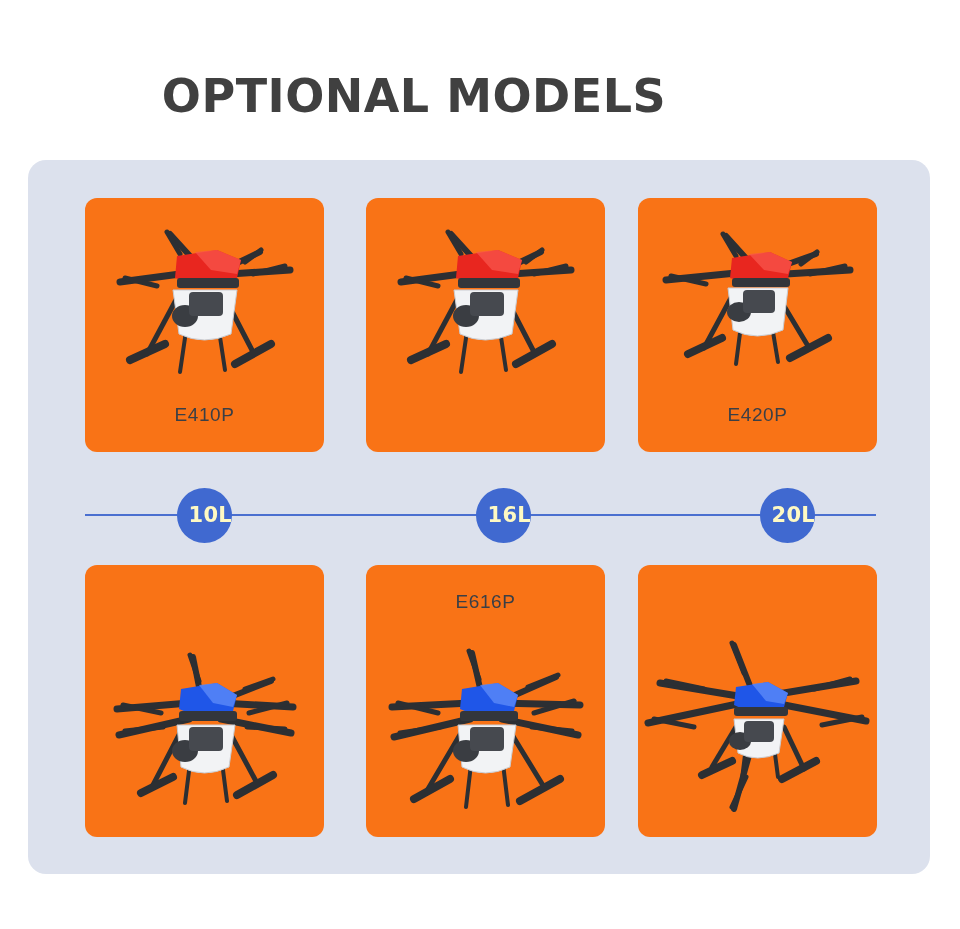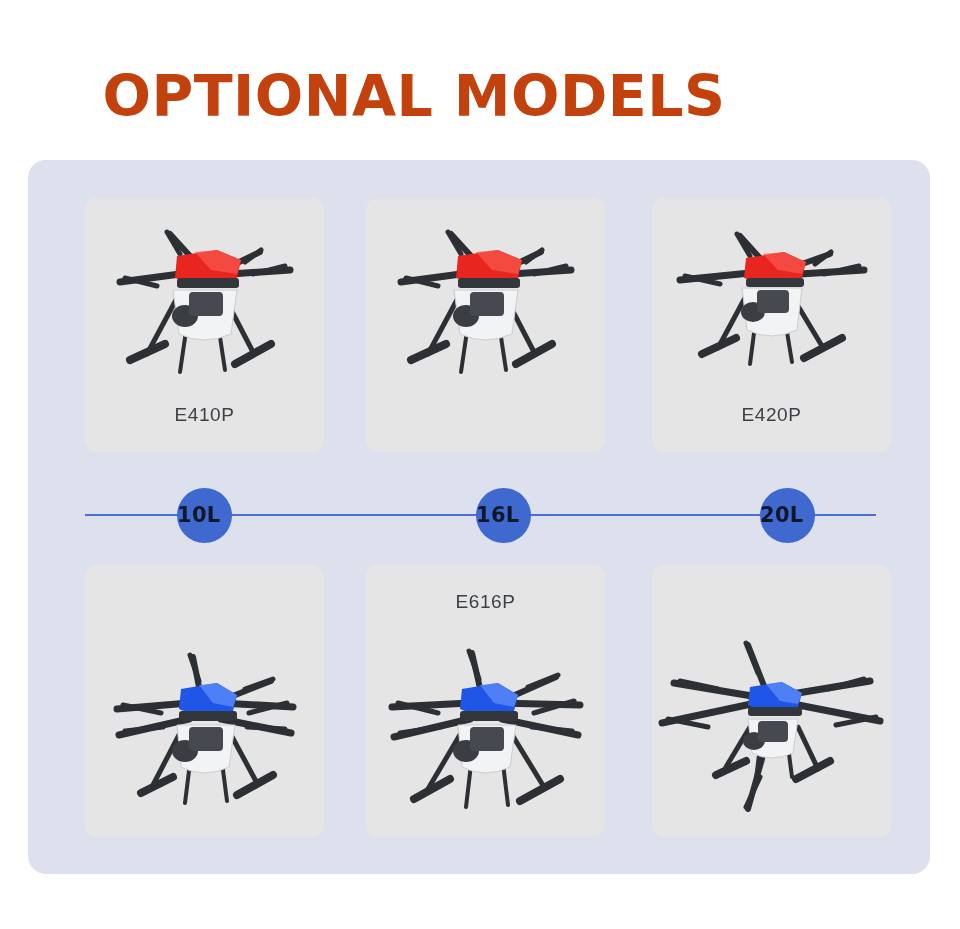--- a/index.html
+++ b/index.html
@@ -16,52 +16,52 @@
     position: relative;
   }
 
   
   .page-title {
     position: absolute;
     top: 68px;
     left: 0;
     width: 828px;
     text-align: center;
-    font-size: 57px;
+    font-size: 46px;
     line-height: 56px;
     font-weight: bold;
     letter-spacing: 0.5px;
-    color: #c2410c;
+    color: #404040;
     font-family: "DejaVu Sans", sans-serif;
   }
 
   
   .panel {
     position: absolute;
     left: 28px;
     top: 160px;
     width: 902px;
     height: 714px;
     background: #dce1ed;
     border-radius: 18px;
   }
 
   
   .card {
     position: absolute;
     width: 239px;
-    background: #e5e5e5;
+    background: #f97316;
     border-radius: 12px;
   }
   .row-top .card { top: 198px; height: 254px; }
   .row-bottom .card { top: 565px; height: 272px; }
 
   .col-1 { left: 85px; }
   .col-2 { left: 366px; }
-  .col-3 { left: 652px; }
+  .col-3 { left: 638px; }
 
   .card-label {
     position: absolute;
     left: 0;
     width: 100%;
     text-align: center;
     font-size: 19px;
     font-weight: 300;
     color: #3b3f46;
     letter-spacing: 0.6px;
@@ -88,25 +88,25 @@
     height: 2px;
     background: #4a6fd0;
   }
   .badge {
     position: absolute;
     top: 488px;
     width: 55px;
     height: 55px;
     border-radius: 50%;
     background: #4069d0;
-    color: #0f172a;
+    color: #fef9c3;
     font-size: 21px;
     font-weight: bold;
     line-height: 55px;
-    text-align: left;
+    text-align: right;
     letter-spacing: 0.3px;
     font-family: "DejaVu Sans", sans-serif;
   }
   .badge-1 { left: 177px; }
   .badge-2 { left: 476px; }
   .badge-3 { left: 760px; }
 </style>
 </head>
 <body>
 

